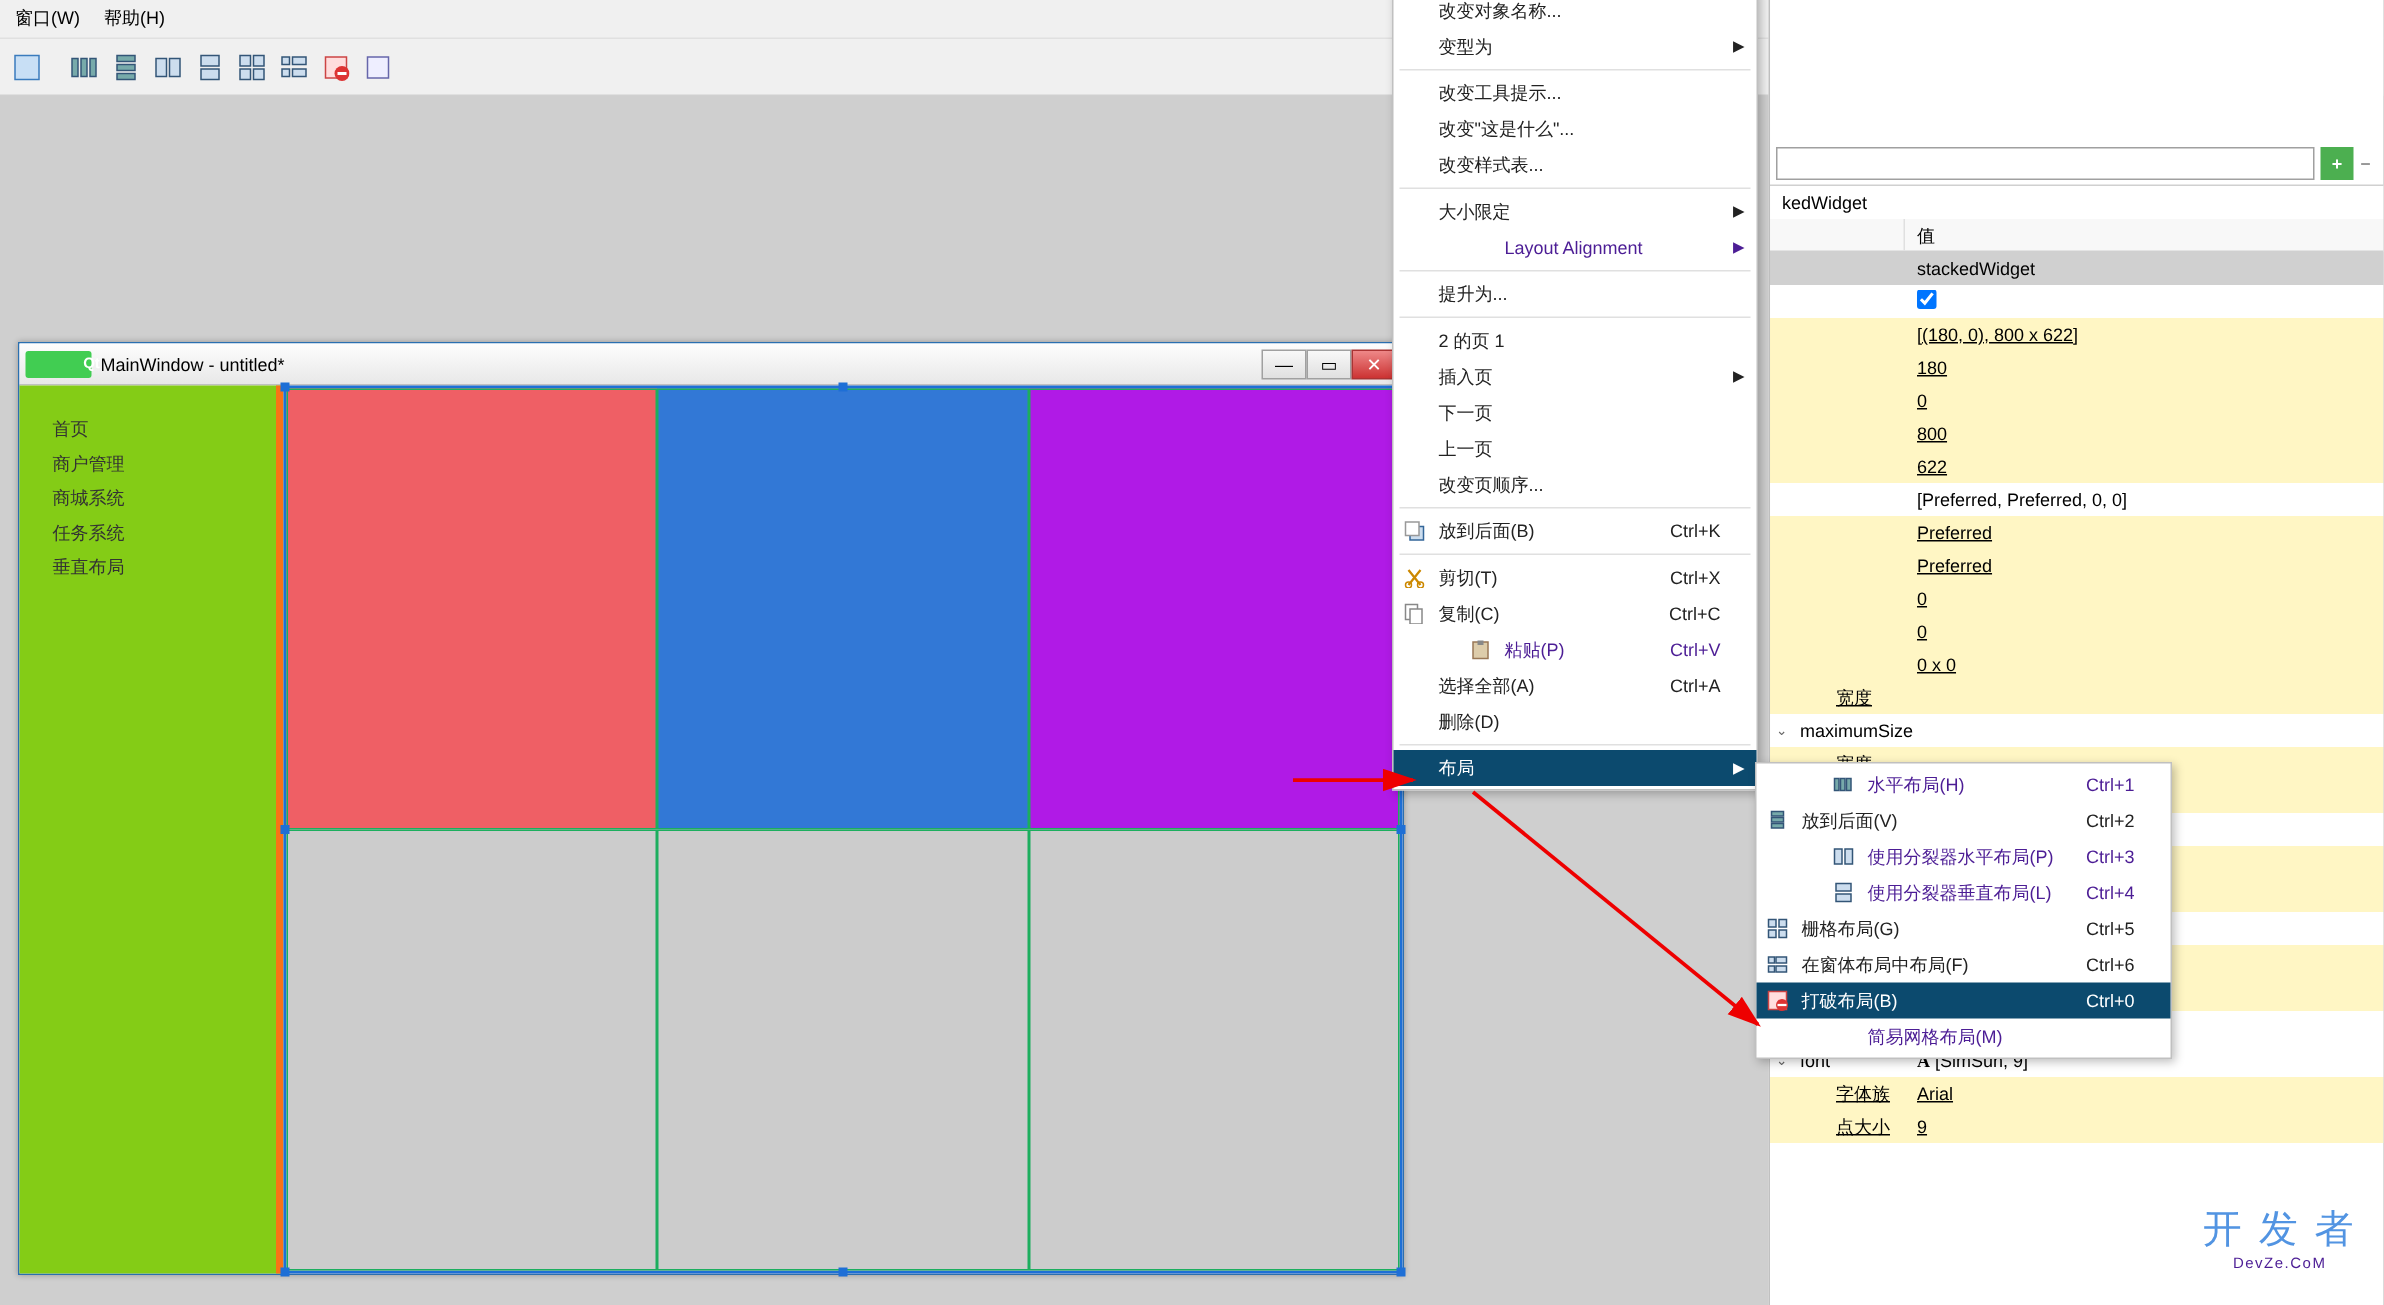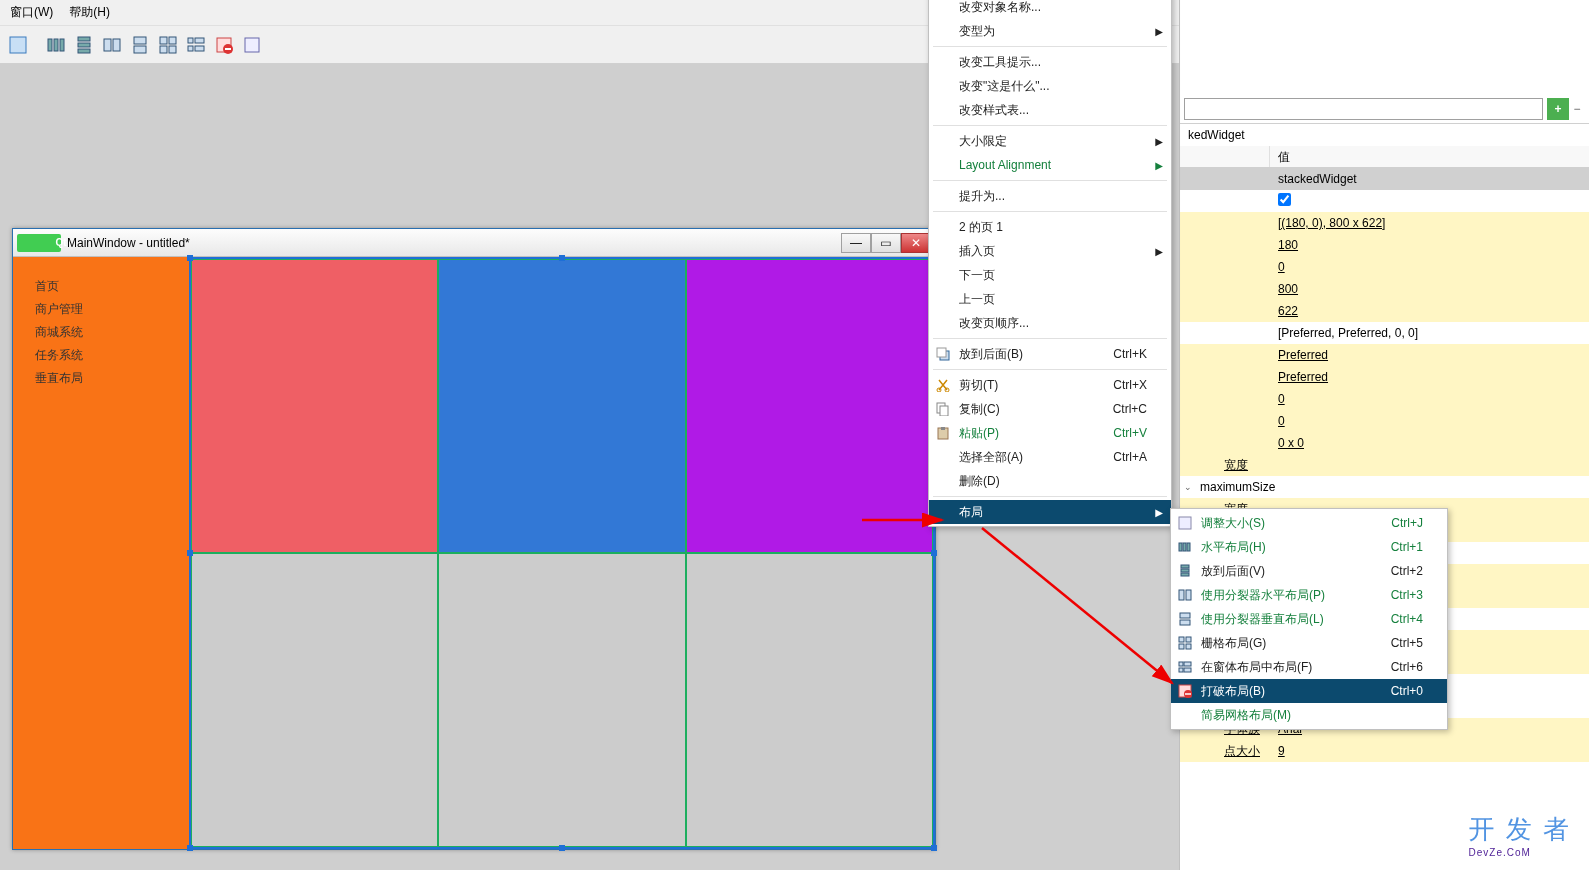--- a/index.html
+++ b/index.html
@@ -21,40 +21,40 @@
 .winframe { position: absolute; left: 12px; top: 164px; width: 924px; height: 622px; background: #fff; border: 1px solid #2a6fb0; box-shadow: 0 0 4px rgba(0,0,0,0.3); }
 .winframe-title { height: 28px; background: linear-gradient(#fdfdfd,#e8e8e8); display: flex; align-items: center; padding: 0 4px; border-bottom: 1px solid #c0c0c0; }
 .winframe-title .qt-logo { width: 18px; height: 18px; background: #41cd52; border-radius: 2px; margin-right: 6px; display: inline-flex; align-items: center; justify-content: center; color: #fff; font-weight: bold; font-size: 10px; padding-left: 44px; }
 .winframe-title .title-text { flex: 1; }
 .winframe-title .winbtns { display: flex; gap: 0; }
 .winframe-title .winbtn { width: 30px; height: 20px; display: flex; align-items: center; justify-content: center; border: 1px solid #a0a0a0; background: linear-gradient(#f8f8f8,#e0e0e0); }
 .winframe-title .winbtn.close { background: linear-gradient(#e88,#c33); color: #fff; border-color: #a33; }
 .winframe-body { display: flex; height: calc(100% - 28px); }
 
 
-.sidebar { width: 176px; background: #f97316; border-right: 1px solid #f97316; padding-top: 18px; }
+.sidebar { width: 176px; background: #84cc16; border-right: 5px solid #f97316; padding-top: 18px; }
 .sidebar-item { padding: 3px 22px; color: #333; }
 
 
 .stacked { flex: 1; background: #ccc; position: relative; border: 2px solid #1e6fd6; }
 .stacked .handle { position: absolute; width: 6px; height: 6px; background: #1e6fd6; }
 .grid3x2 { display: grid; grid-template-columns: 1fr 1fr 1fr; grid-template-rows: 1fr 1fr; width: 100%; height: 100%; }
 .cell { border: 1px solid #1cae5e; }
 .cell.red { background: #ef5f65; }
 .cell.blue { background: #3278d6; }
 .cell.magenta { background: #b01ae6; }
 .cell.gray { background: #ccc; }
 
 
 .arrow { position: absolute; pointer-events: none; }
 
 
 .ctxmenu { position: absolute; background: #fff; border: 1px solid #c0c0c0; box-shadow: 2px 2px 6px rgba(0,0,0,0.25); min-width: 240px; padding: 2px 0; }
 .ctxmenu .item { display: flex; align-items: center; height: 24px; padding: 0 24px 0 30px; position: relative; color: #222; }
-.ctxmenu .item.disabled { color: #15803d; }
+.ctxmenu .item.disabled { color: #4c1d95; margin-left: 44px; }
 .ctxmenu .item.hl { background: #0c4a6e; color: #fff; }
 .ctxmenu .item .arrow-r { position: absolute; right: 8px; font-size: 10px; }
 .ctxmenu .item .shortcut { margin-left: auto; padding-left: 20px; color: inherit; }
 .ctxmenu .item .mi-icon { position: absolute; left: 6px; width: 16px; height: 16px; display: inline-flex; align-items: center; justify-content: center; }
 .ctxmenu .sep { height: 1px; background: #e0e0e0; margin: 3px 4px; }
 
 
 .submenu { left: 1170px; top: 508px; min-width: 278px; }
 
 
@@ -73,21 +73,21 @@
 .prop-row.yellow { background: #fff6c4; text-decoration: underline; }
 .prop-row.white { background: #fff; }
 .prop-row .expand { position: absolute; left: 4px; color: #666; font-size: 9px; }
 .prop-row { position: relative; }
 
 
 .sysbtns { position: absolute; right: 6px; top: 2px; display: flex; gap: 18px; color: #555; }
 .sysbtns span { font-size: 14px; }
 
 
-.watermark { position: absolute; right: 18px; bottom: 12px; text-align: left; }
+.watermark { position: absolute; right: 18px; bottom: 22px; text-align: center; }
 .watermark .cn { font-size: 26px; color: #5294e2; letter-spacing: 2px; }
 .watermark .en { font-size: 10px; color: #4c1d95; letter-spacing: 1px; }
 
 </style>
 </head>
 <body>
 
 <div class="sysbtns">
   <span>—</span>
   <span>▢</span>
@@ -436,29 +436,20 @@
     <div class="item hl">
       <span>布局</span>
       <span class="arrow-r">▶</span>
     </div>
   </div>
 
 <div class="ctxmenu submenu" id="submenu">
     <div class="item disabled">
       <span class="mi-icon">
         <svg width="14" height="14">
-          <rect x="1" y="1" width="12" height="12" fill="#eef" stroke="#88a"></rect>
-        </svg>
-      </span>
-      <span>调整大小(S)</span>
-      <span class="shortcut">Ctrl+J</span>
-    </div>
-    <div class="item disabled">
-      <span class="mi-icon">
-        <svg width="14" height="14">
           <rect x="1" y="3" width="3" height="8" fill="#7aa" stroke="#357"></rect>
           <rect x="5" y="3" width="3" height="8" fill="#7aa" stroke="#357"></rect>
           <rect x="9" y="3" width="3" height="8" fill="#7aa" stroke="#357"></rect>
         </svg>
       </span>
       <span>水平布局(H)</span>
       <span class="shortcut">Ctrl+1</span>
     </div>
     <div class="item">
       <span class="mi-icon">

